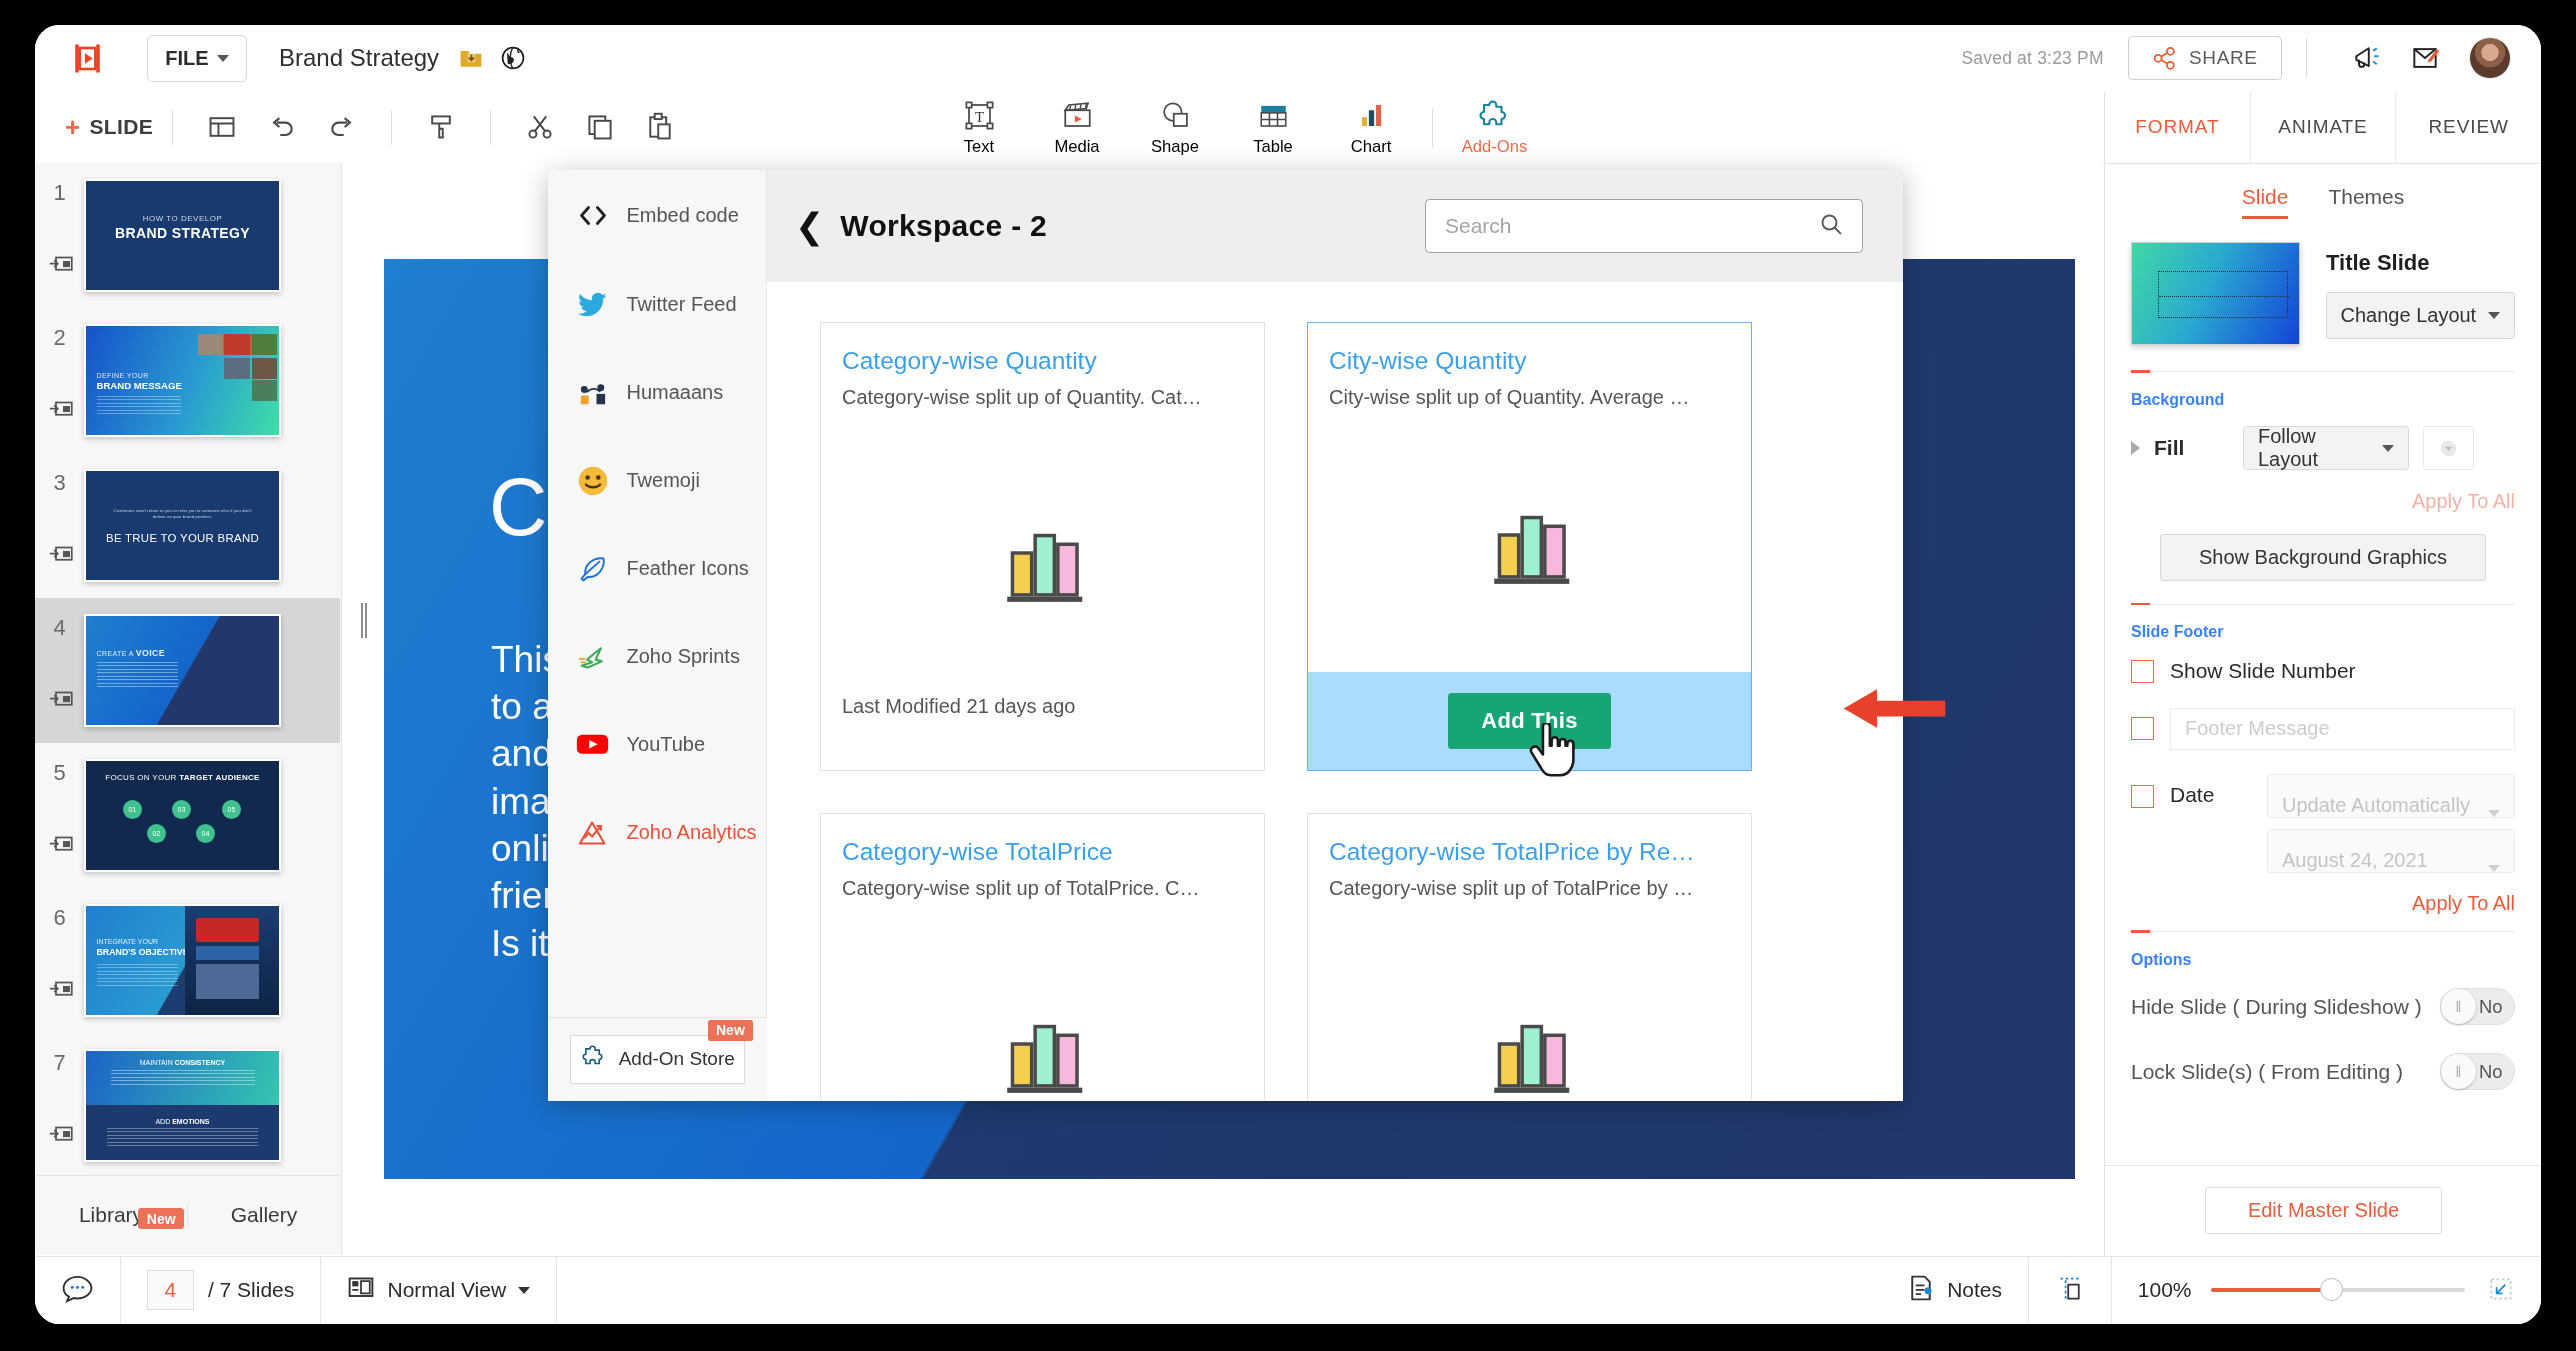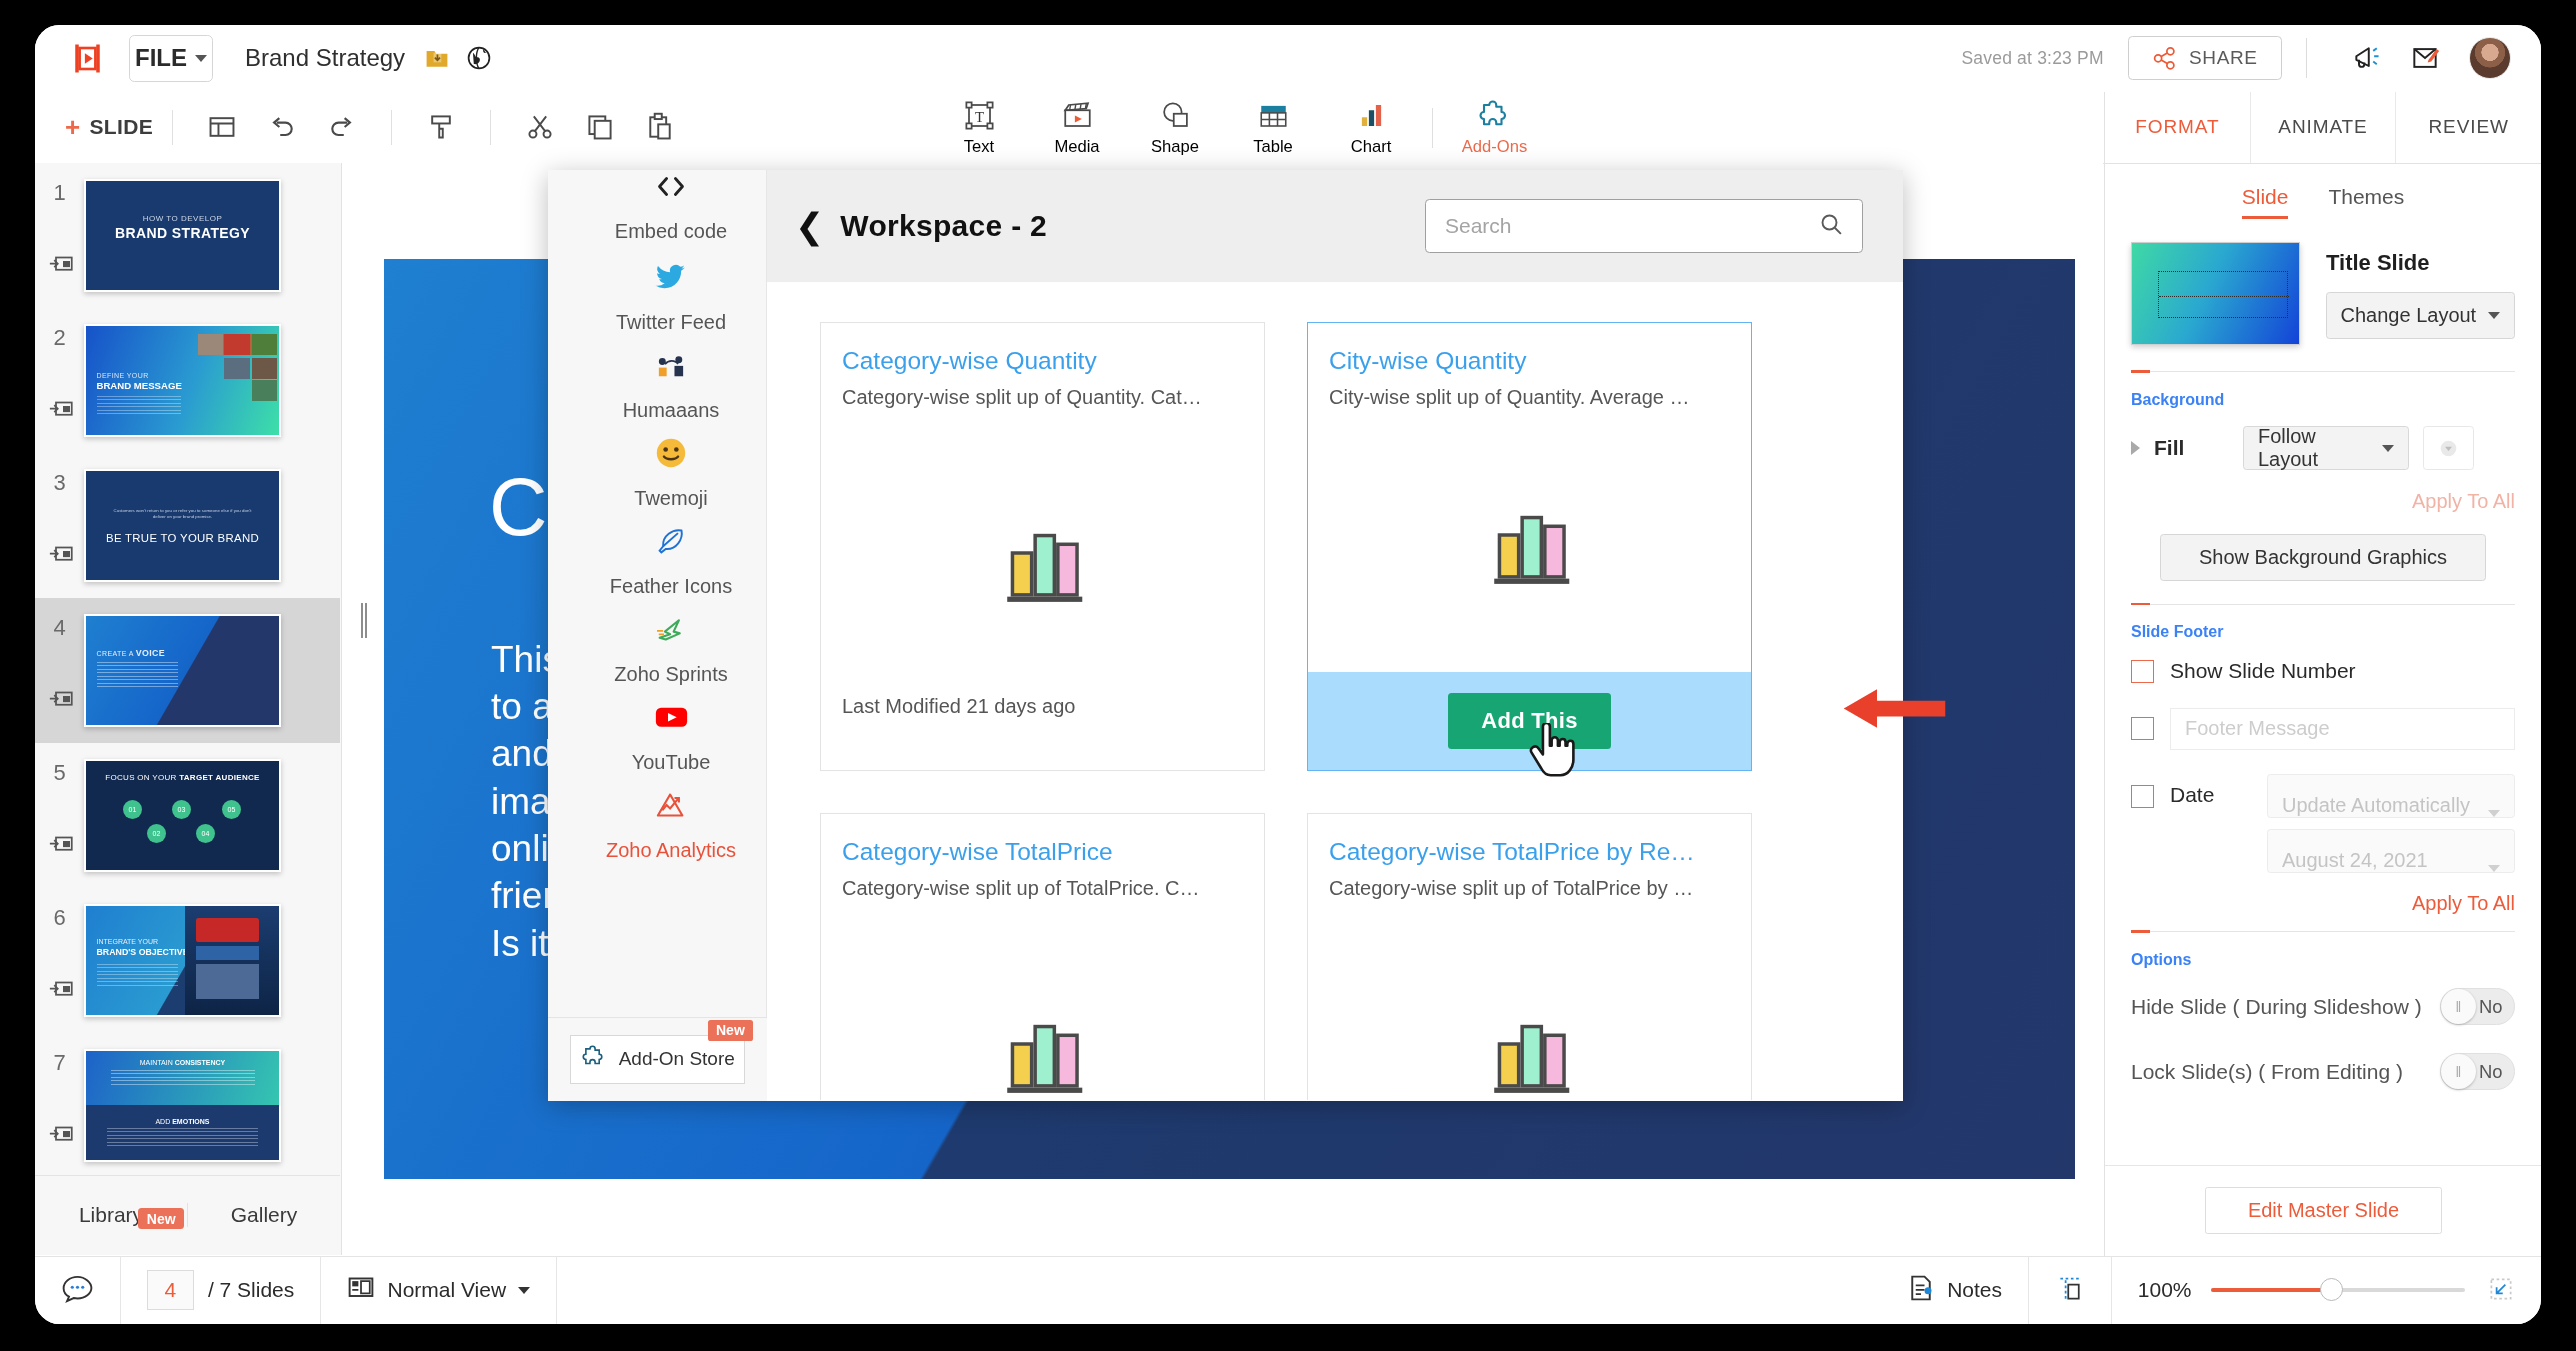--- a/index.html
+++ b/index.html
@@ -28,25 +28,25 @@
     position: absolute; left: 0; top: 0;
     width: 2506px; height: 67px;
     background: #ffffff;
     display: flex; align-items: center;
   }
   .logo-box {
     margin-left: 33px; width: 39px; height: 39px;
     display: flex; align-items: center; justify-content: center;
   }
   .file-btn {
-    margin-left: 22px;
-    width: 84px; height: 47px;
+    margin-left: 40px;
+    width: 100px; height: 47px;
     border: 0.9px solid #d6d6d6; border-radius: 5.3px;
     display: flex; align-items: center; justify-content: center; gap: 8px;
-    font-size: 24px; font-weight: bold; color: #2b2b2b;
+    font-size: 20px; font-weight: bold; color: #2b2b2b;
     cursor: pointer; background: #fff;
   }
   .doc-title {
     margin-left: 32px;
     font-size: 24px; color: #2f2f2f;
   }
   .title-icon { margin-left: 19px; display:flex; align-items:center; }
   .topbar-right {
     margin-left: auto; display: flex; align-items: center; padding-right: 30px; gap: 0;
   }
@@ -156,21 +156,21 @@
     background:#ffffff;
     box-shadow: 0 5.3px 24.5px rgba(0,0,0,.26);
     display:flex; z-index: 30;
   }
   .addon-left {
     width:219px; height:931px; background:#f7f7f7;
     border-right:0.9px solid #e6e6e6; position:relative;
   }
   .addon-item {
     height: 88px; display:flex; align-items:center; gap:17.5px;
-    padding-left: 28px; cursor:pointer; font-size:20px; color:#555;flex-direction:column;
+    padding-left: 28px; cursor:pointer; font-size:20px; color:#555;
   }
   .addon-item .ic { width:33px; height:33px; display:flex;align-items:center;justify-content:center; flex:0 0 33px;}
   .addon-item.zoho-analytics { color:#e8513a; }
   .addon-store-wrap {
     position:absolute; left:0; bottom:0; width:219px; height:84px;
     background:#f7f7f7; border-top:0.9px solid #e4e4e4;
     display:flex; align-items:center; justify-content:center;
   }
   .addon-store-btn {
     position:relative; width:175px; height:49px; background:#fff;

